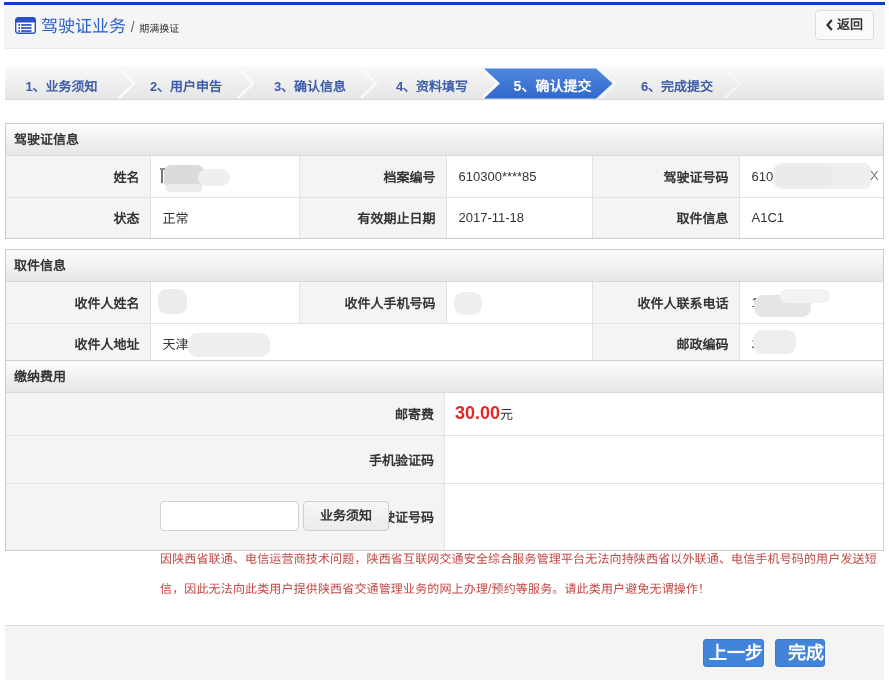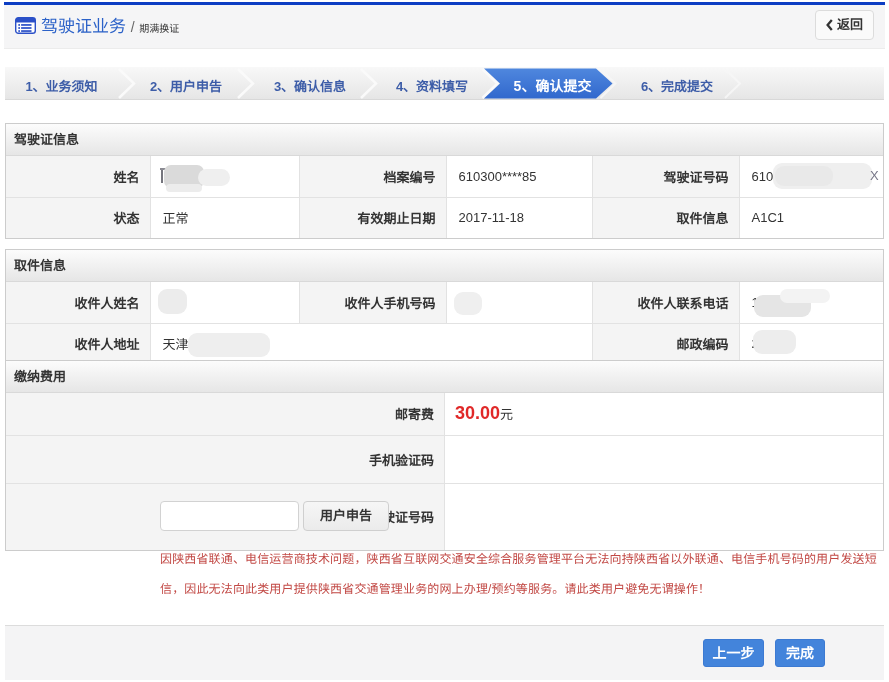--- a/index.html
+++ b/index.html
@@ -21,21 +21,21 @@
 table.t tr td:last-child{border-right:none}
 table.t tr:first-child td{border-top:none}
 table.t tr:last-child td{border-bottom:none}
 .fee{font-size:18px;font-weight:bold;color:#e02828;margin-left:-2px}
 .yuan{font-size:13px;color:#333}
 .blob{position:absolute;border-radius:9px}
 .vcinput{left:160px;top:501px;width:139px;height:30px;border:1px solid #d2d2d2;background:#fff;border-radius:4px}
 .vcbtn{left:303px;top:501px;width:86px;height:30px;border:1px solid #cfcfcf;border-radius:4px;background:linear-gradient(#f6f6f6,#ebebeb);text-align:center;line-height:28px;font-size:13px;font-weight:bold;color:#333}
 .notice{left:160px;font-size:12px;color:#c24945;white-space:nowrap;letter-spacing:0.15px}
 .footband{left:5px;top:625px;width:879px;height:55px;background:#f4f4f5;border-top:1px solid #dcdcdc}
-.btn{position:absolute;top:639px;height:28px;background:#4384db;border:1px solid #3c7ad2;border-radius:3px;color:#fff;font-size:14px;font-weight:bold;text-align:center;line-height:26px}
+.btn{position:absolute;top:639px;height:28px;background:#4384db;border:1px solid #3c7ad2;border-radius:3px;color:#fff;font-size:18px;font-weight:bold;text-align:right;line-height:26px}
 </style>
 </head>
 <body>
 <div class="abs topline"></div>
 <div class="abs headband"></div>
 <svg class="abs" style="left:15px;top:17px" width="21" height="17" viewBox="0 0 21 17">
 <rect x="0.7" y="0.7" width="19.6" height="15.6" rx="2.6" fill="#fff" stroke="#2b50c8" stroke-width="1.4"></rect>
 <path d="M0.75 5.6 V3.55 Q0.75 0.75 3.55 0.75 H17.45 Q20.25 0.75 20.25 3.55 V5.6 Z" fill="#2b50c8"></path>
 <rect x="3.3" y="7.1" width="1.7" height="1.7" fill="#2b50c8"></rect>
 <rect x="6.1" y="7.1" width="10.4" height="1.7" fill="#2b50c8"></rect>
@@ -143,21 +143,21 @@
 </tr>
 <tr style="height:67px">
 <td class="lb">驾驶证号码</td>
 <td class="vl"></td>
 </tr>
 </tbody>
     </table>
 </div>
 
 <div class="abs vcinput"></div>
-<div class="abs vcbtn">用户申告</div>
+<div class="abs vcbtn">业务须知</div>
 <div class="abs notice" style="top:551px;height:16px;line-height:16px">因陕西省联通、电信运营商技术问题，陕西省互联网交通安全综合服务管理平台无法向持陕西省以外联通、电信手机号码的用户发送短</div>
 <div class="abs notice" style="top:581px;height:16px;line-height:16px">信，因此无法向此类用户提供陕西省交通管理业务的网上办理/预约等服务。请此类用户避免无谓操作！</div>
 
 <div class="abs footband"></div>
 <div class="btn" style="left:703px;width:61px">上一步</div>
 <div class="btn" style="left:775px;width:50px">完成</div>
 
 <div class="blob" style="left:160px;top:168px;width:6px;height:2px;background:#8a8a92;border-radius:0"></div>
 <div class="blob" style="left:161px;top:170px;width:2px;height:13px;background:#75757d;border-radius:0"></div>
 <div class="blob" style="left:164px;top:165px;width:40px;height:23px;background:#dadada;border-radius:7px"></div>

